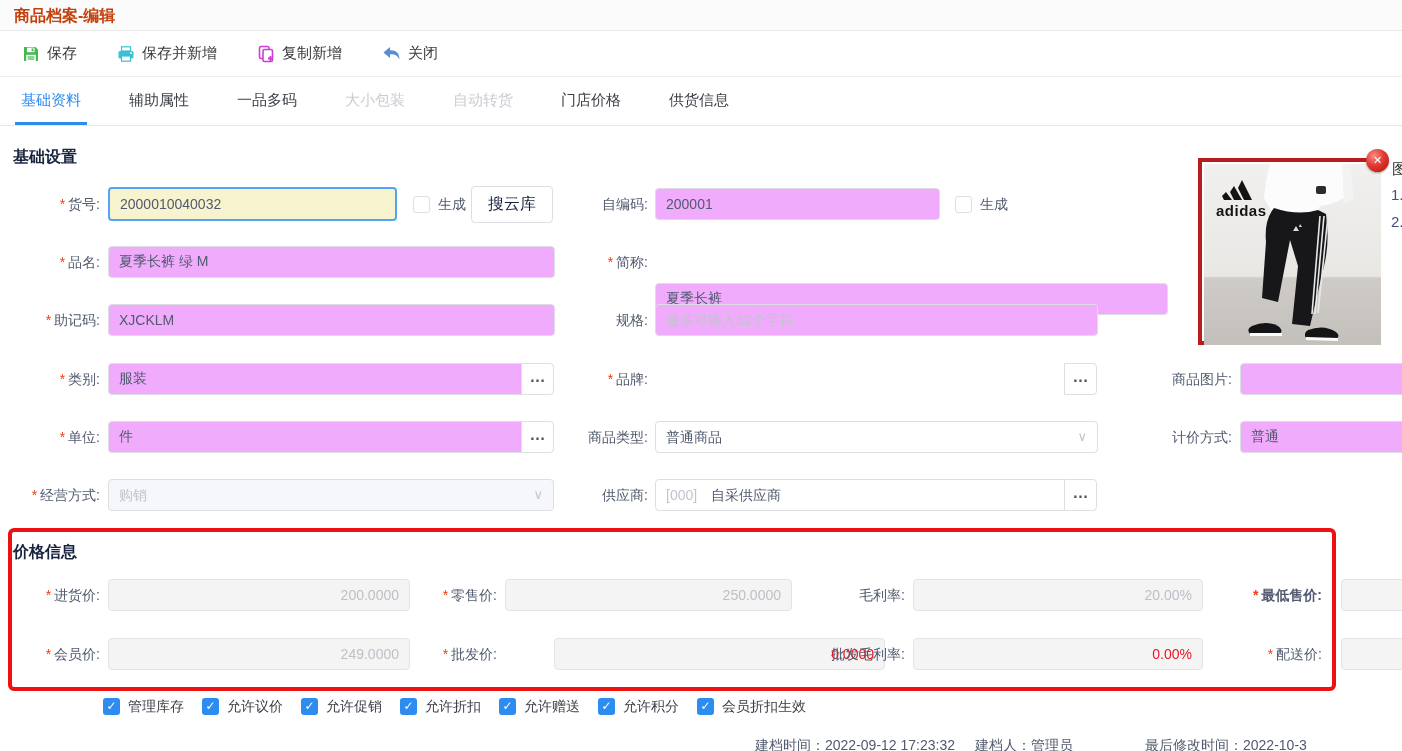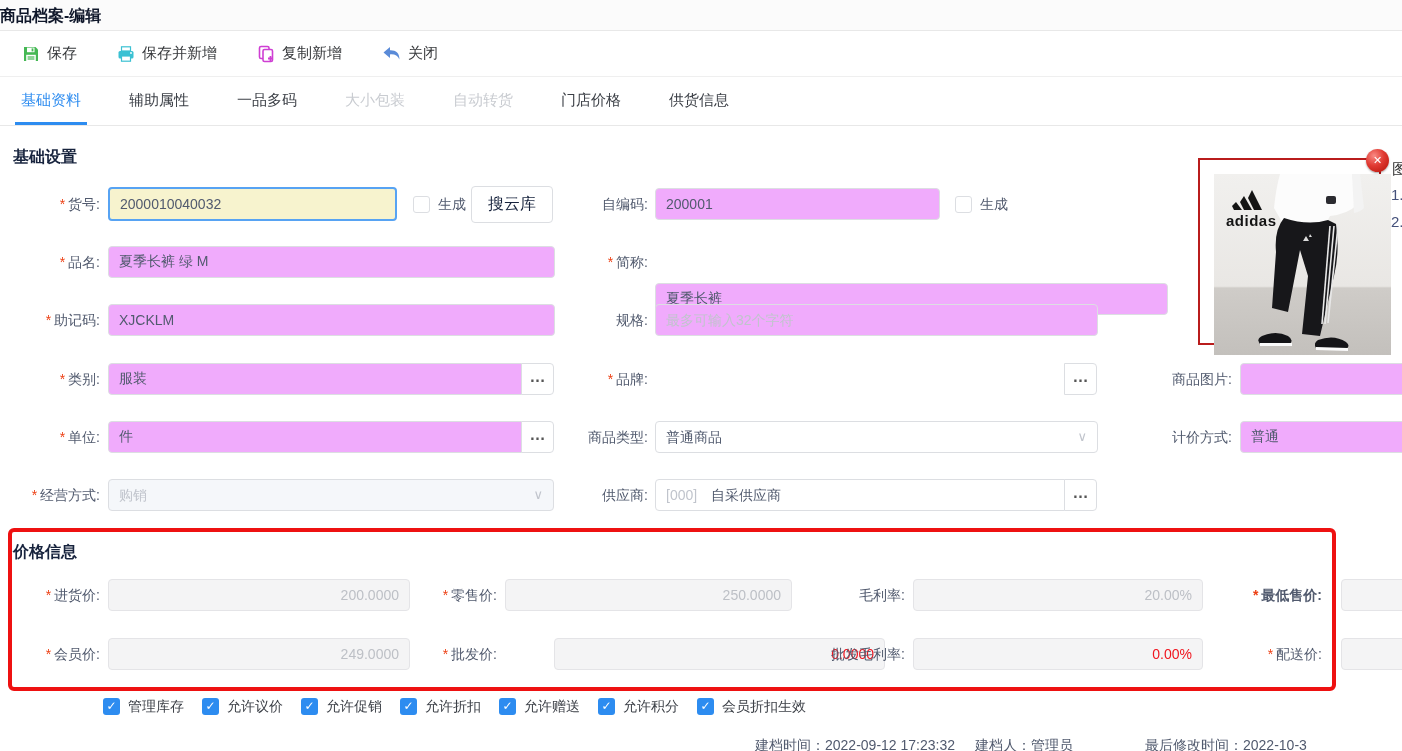--- a/index.html
+++ b/index.html
@@ -2,22 +2,22 @@
 <html><head>
 <meta charset="utf-8">
 <style>
   * { margin:0; padding:0; box-sizing:border-box; }
   html,body { background:#fff; }
   body { font-family:"Liberation Sans","DejaVu Sans",sans-serif; }
   #app { position:relative; width:1402px; height:751px; background:#fff; overflow:hidden; }
 
   
   .titlebar { position:absolute; left:0; top:0; width:100%; height:31px; background:#fbfbfb;
-              border-bottom:1px solid #e8e8e8; line-height:31px; 
-              font-size:16px; font-weight:bold; color:#0f172a; }
+              border-bottom:1px solid #e8e8e8; line-height:31px; padding-left:14px;
+              font-size:16px; font-weight:bold; color:#c2410c; }
 
   .toolbar { position:absolute; left:0; top:31px; width:100%; height:46px; background:#fff;
              border-bottom:1px solid #efefef; display:flex; align-items:center; padding-left:22px; }
   .tbtn { display:flex; align-items:center; gap:7px; font-size:15px; color:#36383b; cursor:pointer; margin-right:40px; }
   .tbtn svg { display:block; }
 
   
   .tabs { position:absolute; left:0; top:77px; width:100%; height:49px; border-bottom:1px solid #e8e8e8;
           display:flex; align-items:stretch; padding-left:15px; }
   .tab { font-size:15px; color:#3b3f46; line-height:45px; padding:0 6px; margin-right:36px; cursor:pointer; }
@@ -54,21 +54,21 @@
   .flag { position:absolute; top:698px; display:flex; align-items:center; gap:8px; cursor:pointer; }
   .cbx { width:17px; height:17px; background:#2d8cf0; border-radius:3px; color:#fff; font-size:12px;
          line-height:17px; text-align:center; }
   .flag span.flbl { font-size:14px; color:#3b3f46; line-height:17px; }
 
   
   .foot { position:absolute; top:737px; font-size:14px; color:#515a6e; white-space:nowrap; }
 
   
   .img-panel { position:absolute; left:1198px; top:158px; width:183px; height:187px; background:#fff;
-               border:2px solid #b91c1c; padding:14px; }
+               border:4px solid #b91c1c; padding:2px; }
   .img-panel svg { display:block; }
   .img-close { position:absolute; left:1366px; top:149px; width:23px; height:23px; border-radius:50%;
                background:radial-gradient(circle at 35% 30%, #f98a84 0%, #e03a32 45%, #b31107 100%);
                box-shadow:0 1px 2px rgba(0,0,0,.35); color:#fff; font-size:11px; font-weight:bold;
                text-align:center; line-height:23px; cursor:pointer; z-index:6; }
   .side-t { position:absolute; font-size:15px; color:#3c3f45; white-space:nowrap; }
 </style>
 </head>
 <body>
 

